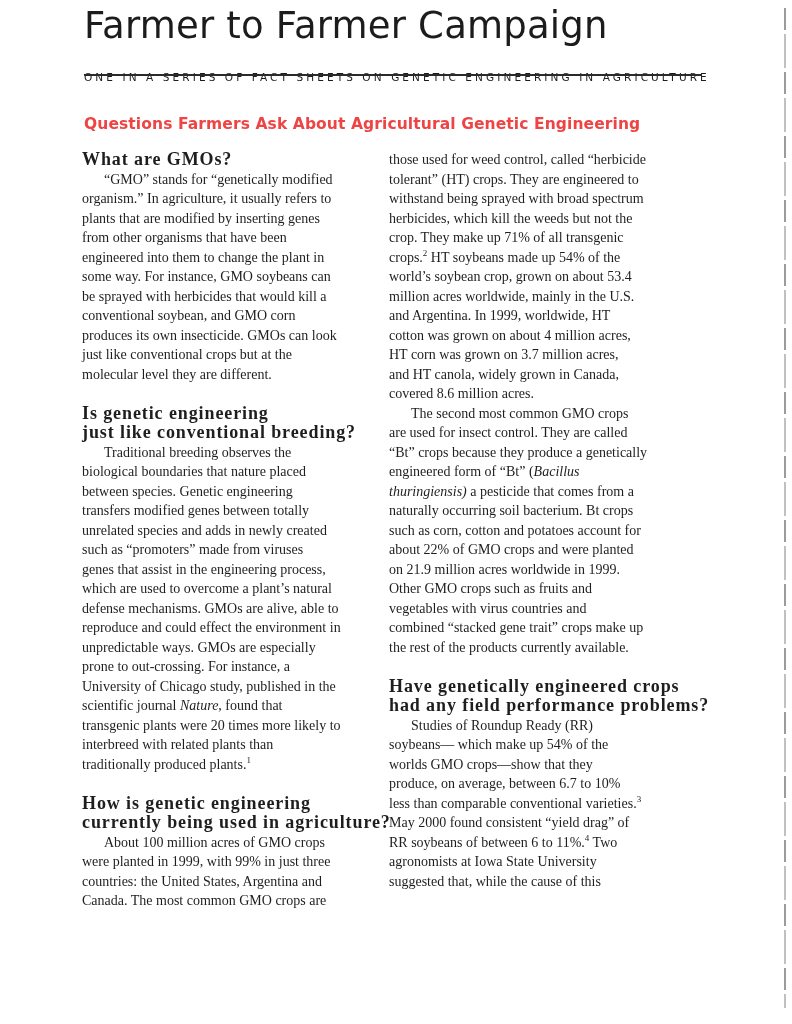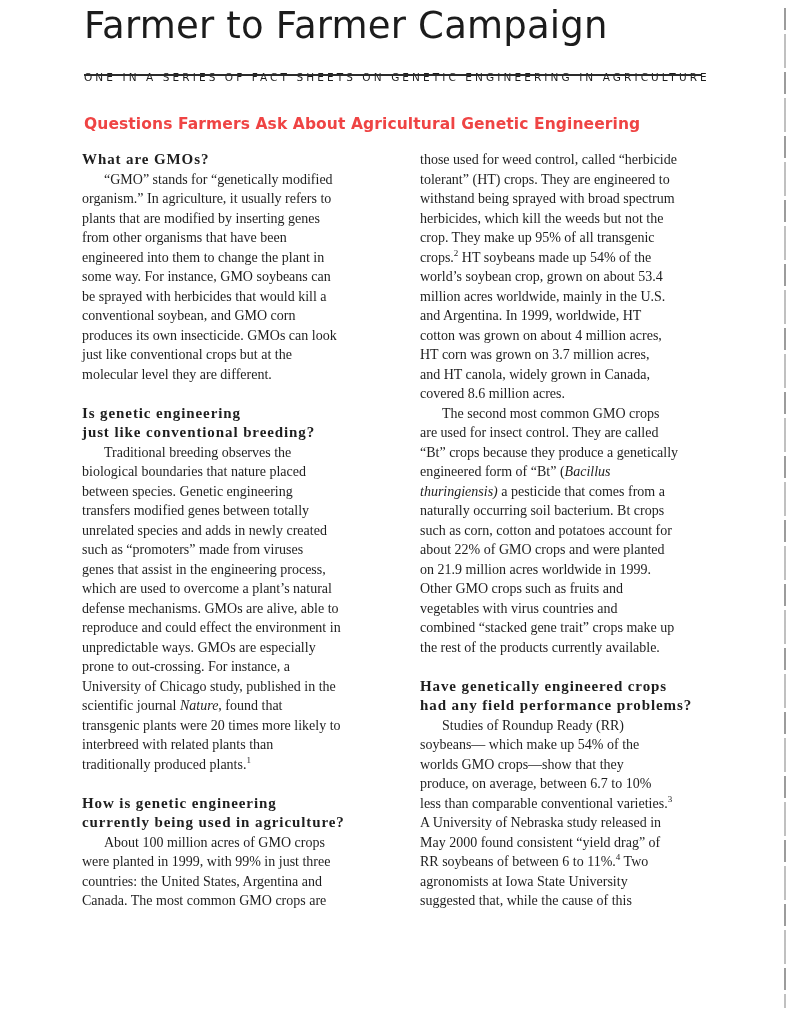--- a/index.html
+++ b/index.html
@@ -75,25 +75,25 @@
       letter-spacing: 0.1px;
     }
     .col {
       position: absolute;
       top: 150px;
       font-size: 14px;
       line-height: 19.5px;
       color: #1e1e1e;
     }
     .col-left { left: 82px; width: 300px; }
-    .col-right { left: 420px; width: 300px; }
+    .col-right { left: 389px; width: 300px; }
     .block { margin: 0; }
     .q {
       font-weight: bold;
-      font-size: 15px;
+      font-size: 18px;
       letter-spacing: 0.9px;
       margin: 0;
       line-height: 19.5px;
     }
     .p {
       margin: 0;
       text-indent: 22px;
     }
     .p.noindent { text-indent: 0; }
     .gap { height: 19.5px; }
@@ -186,21 +186,21 @@
   </div>
 
   <div class="col col-right">
 
     <div class="block">
       <div class="p noindent">
         <span class="line">those used for weed control, called “herbicide</span>
         <span class="line">tolerant” (HT) crops. They are engineered to</span>
         <span class="line">withstand being sprayed with broad spectrum</span>
         <span class="line">herbicides, which kill the weeds but not the</span>
-        <span class="line">crop. They make up 95% of all transgenic</span>
+        <span class="line">crop. They make up 71% of all transgenic</span>
         <span class="line"><span>crops.</span><sup>2</sup><span> HT soybeans made up 54% of the</span></span>
         <span class="line">world’s soybean crop, grown on about 53.4</span>
         <span class="line">million acres worldwide, mainly in the U.S.</span>
         <span class="line">and Argentina. In 1999, worldwide, HT</span>
         <span class="line">cotton was grown on about 4 million acres,</span>
         <span class="line">HT corn was grown on 3.7 million acres,</span>
         <span class="line">and HT canola, widely grown in Canada,</span>
         <span class="line">covered 8.6 million acres.</span>
       </div>
     </div>
@@ -233,21 +233,20 @@
         <span class="line">had any field performance problems?</span>
       </div>
       <div class="p">
         <span class="line">Studies of Roundup Ready (RR)</span>
       </div>
       <div class="p noindent">
         <span class="line">soybeans— which make up 54% of the</span>
         <span class="line">worlds GMO crops—show that they</span>
         <span class="line">produce, on average, between 6.7 to 10%</span>
         <span class="line"><span>less than comparable conventional varieties.</span><sup>3</sup></span>
-        <span class="line">A University of Nebraska study released in</span>
         <span class="line">May 2000 found consistent “yield drag” of</span>
         <span class="line"><span>RR soybeans of between 6 to 11%.</span><sup>4</sup><span> Two</span></span>
         <span class="line">agronomists at Iowa State University</span>
         <span class="line">suggested that, while the cause of this</span>
       </div>
     </div>
   </div>
 
 </div>
 

